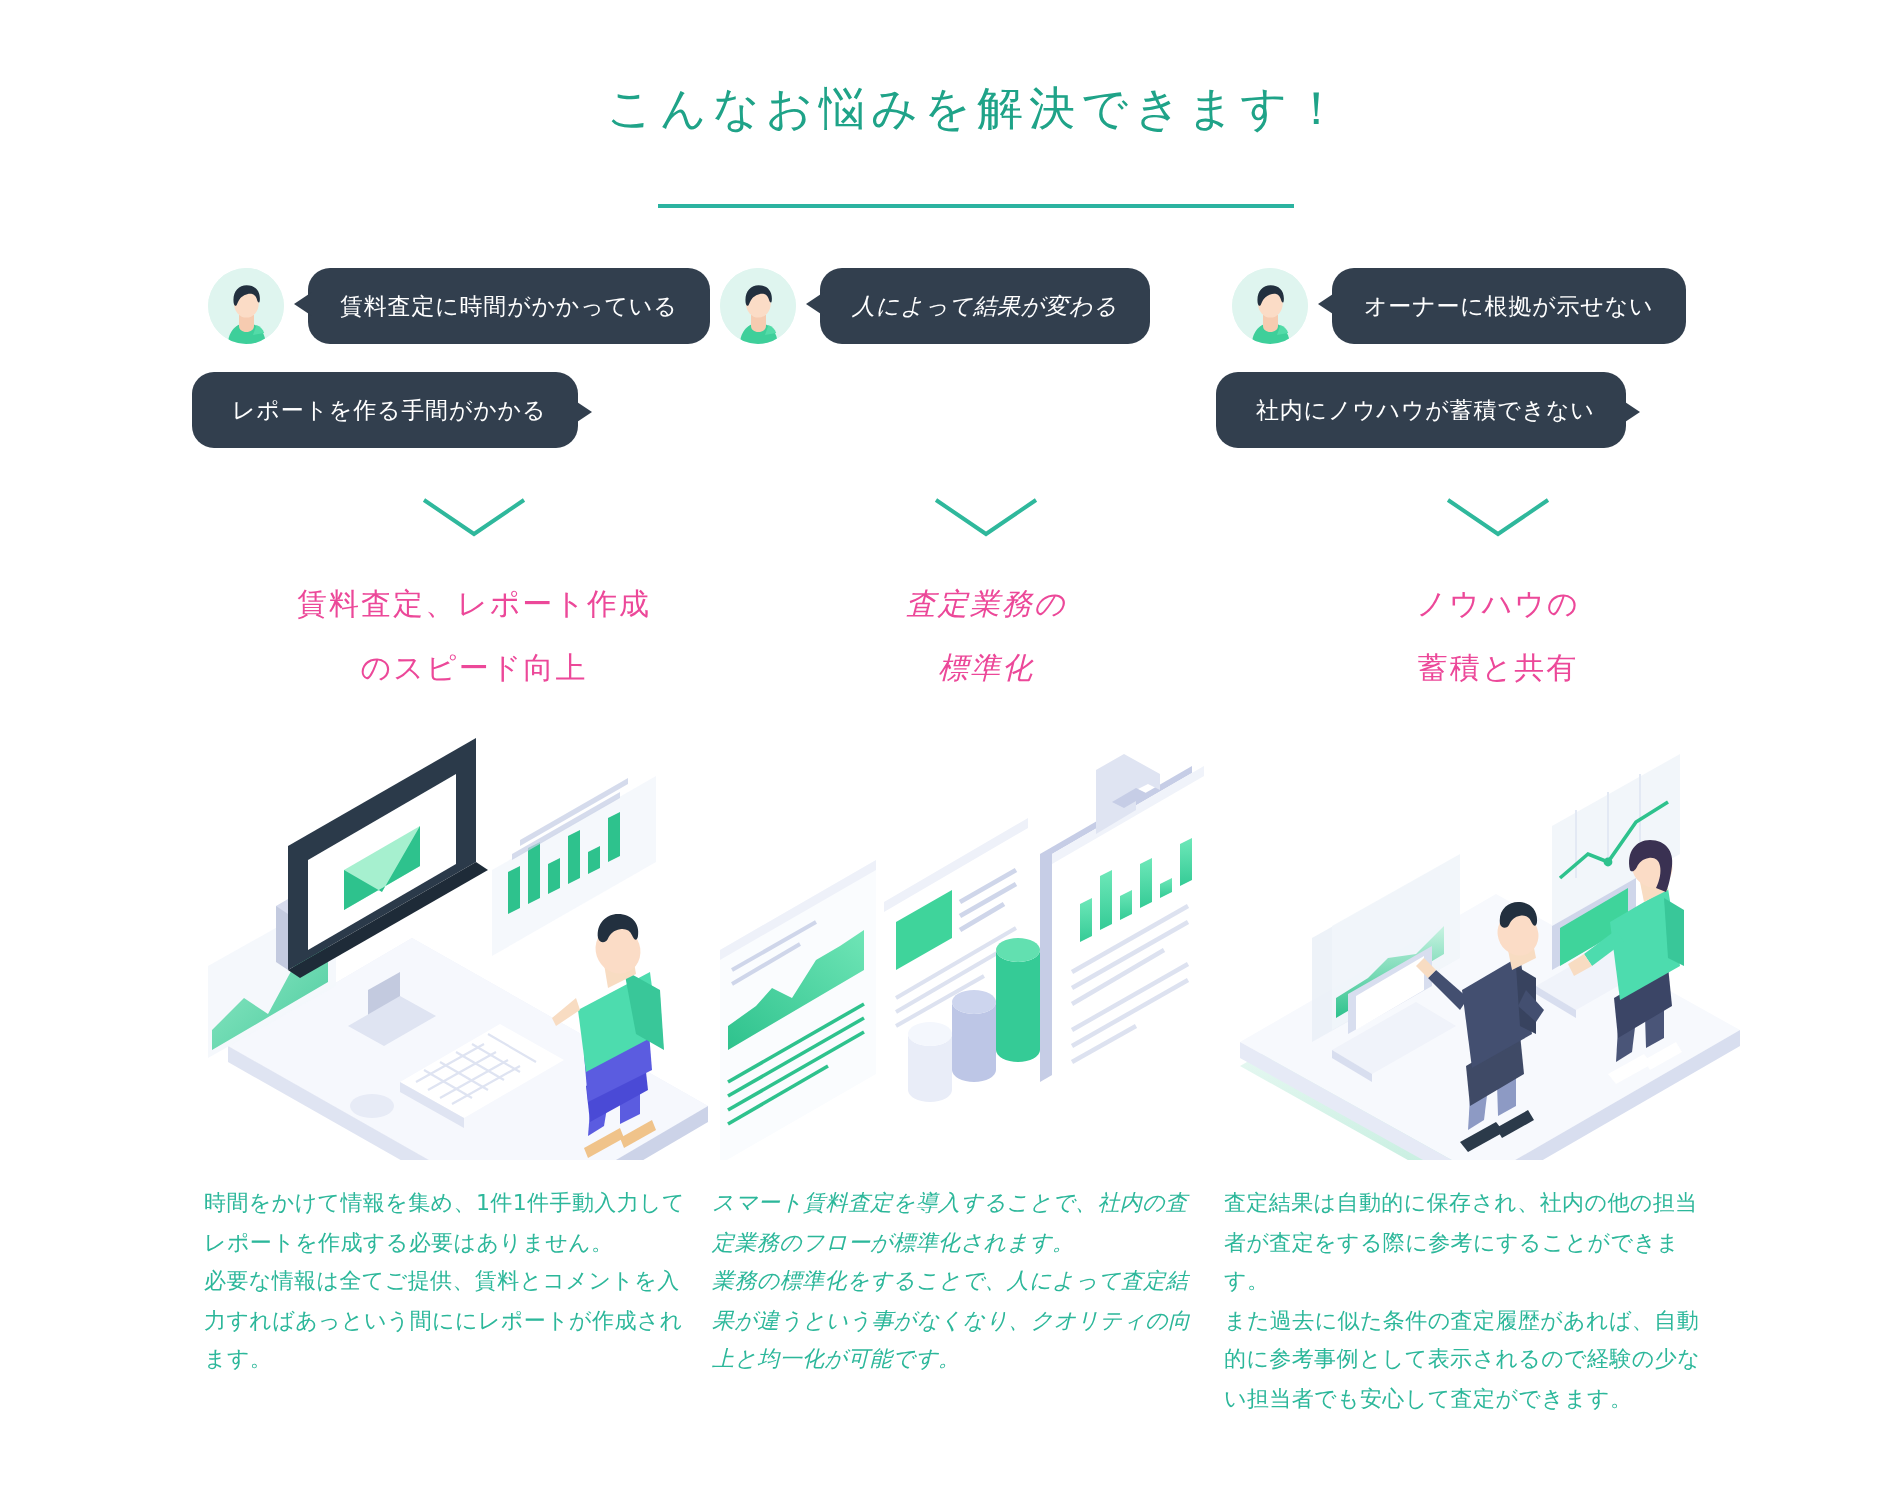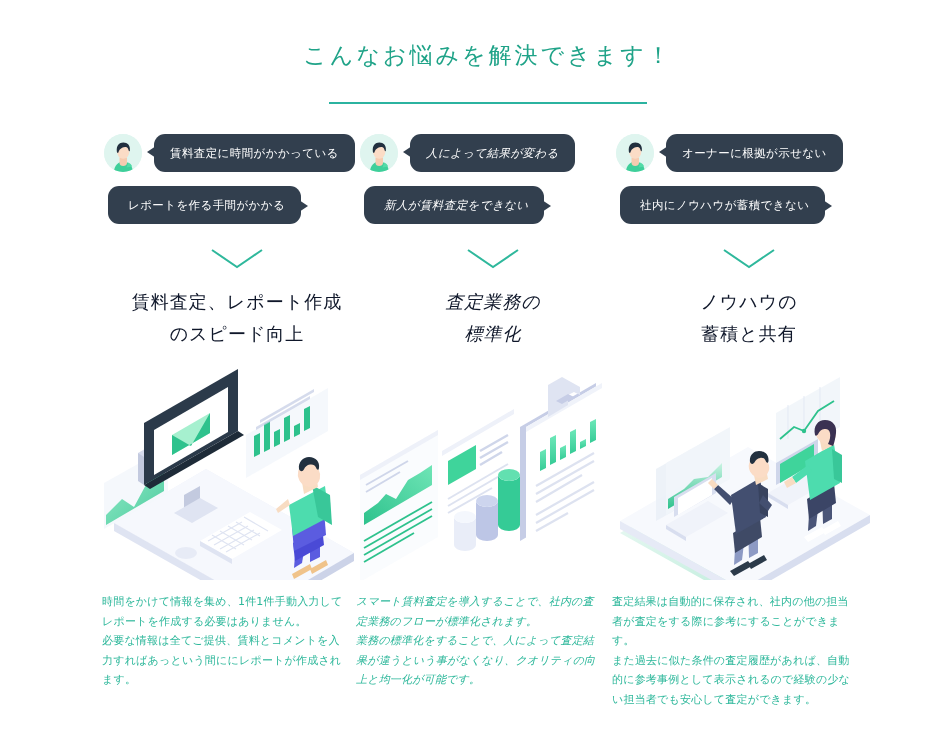--- a/index.html
+++ b/index.html
@@ -48,21 +48,21 @@
     color: #ffffff;
     font-size: 11.5px;
     line-height: 15px;
     display: flex; align-items: center; justify-content: center;
     letter-spacing: 0.4px;
     white-space: nowrap;
     height: 38px;
     padding: 0 16px;
   }
   .bubble-1 { left: 58px; top: 4px; }
-  .bubble-2 { left: 12px; top: 56px; padding-left: 20px; }
+  .bubble-2 { left: 0px; top: 56px; padding-left: 20px; }
   .tail {
     position: absolute; width: 0; height: 0;
   }
   .tail-left {
     left: -7px; top: 12px;
     border-top: 6px solid transparent;
     border-bottom: 6px solid transparent;
     border-right: 9px solid #323f4e;
   }
   .tail-right {
@@ -73,22 +73,22 @@
   }
 
   
   .chevron { position: absolute; top: 118px; left: 0; width: 282px; text-align: center; }
   .chevron svg { display: inline-block; }
 
   
   .subhead {
     position: absolute; top: 156px; left: 0; width: 282px;
     text-align: center;
-    color: #0f172a;
-    font-size: 18px;
+    color: #ec4899;
+    font-size: 15px;
     line-height: 32px;
     letter-spacing: 1px;
   }
 
   
   .illo { position: absolute; top: 235px; left: 0; width: 282px; height: 215px; }
   .illo svg { display: block; width: 282px; height: 215px; }
 
   
   .body-copy {
@@ -245,24 +245,20 @@
             <path d="M15.5 23.5h7.5v5.5c0 1.8-1.7 3-3.8 3s-3.7-1.2-3.7-3z" fill="#f6cbb0"></path>
             <ellipse cx="19.2" cy="17.6" rx="6.2" ry="7.2" fill="#fbdcc6"></ellipse>
             <path d="M12.8 17.2c-.6-5.2 2.4-8.6 6.5-8.6 4.4 0 7 3 6.6 7.6-.2 1.8-1 1.2-1.4-.3-.3-1.2-1.1-2.6-2.4-2.9-2.3-.5-5 .9-6.3 2.6-.9 1.2-1.3 3.2-1.8 3.3-.6.1-1.1-.7-1.2-1.7z" fill="#22303f"></path>
             <path d="M24.2 28.5c1.9.7 3.2 2.1 3.9 4l-5.6 1z" fill="#53dba8"></path>
           </svg>
         </div>
         <div class="bubble bubble-1">
           <span class="tail tail-left"></span>
           <span>人によって結果が変わる</span>
         </div>
-        <div class="bubble bubble-2">
-          <span>新人が賃料査定をできない</span>
-          <span class="tail tail-right"></span>
-        </div>
       </div>
 
       <div class="chevron">
         <svg width="54" height="22" viewBox="0 0 54 22">
             <path d="M2 2 L27 19 L52 2" fill="none" stroke="#2fb89c" stroke-width="2"></path>
           </svg>
       </div>
 
       <div class="subhead">
         <div>査定業務の</div>

